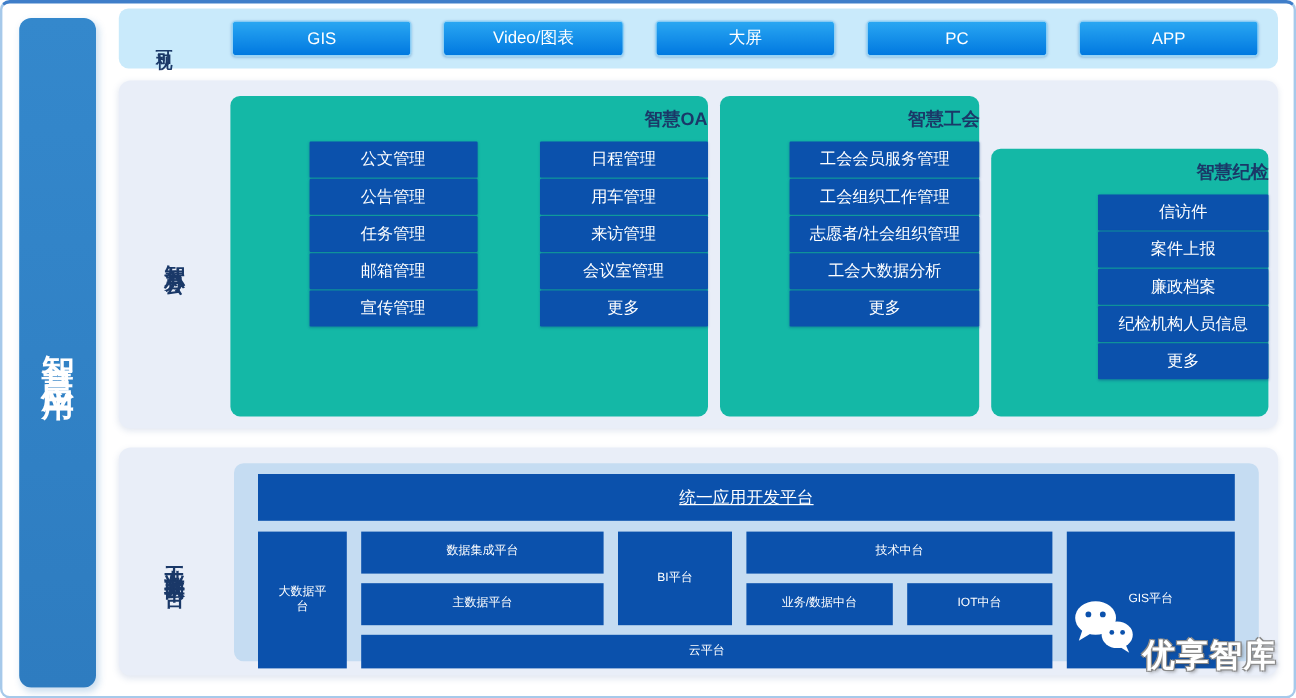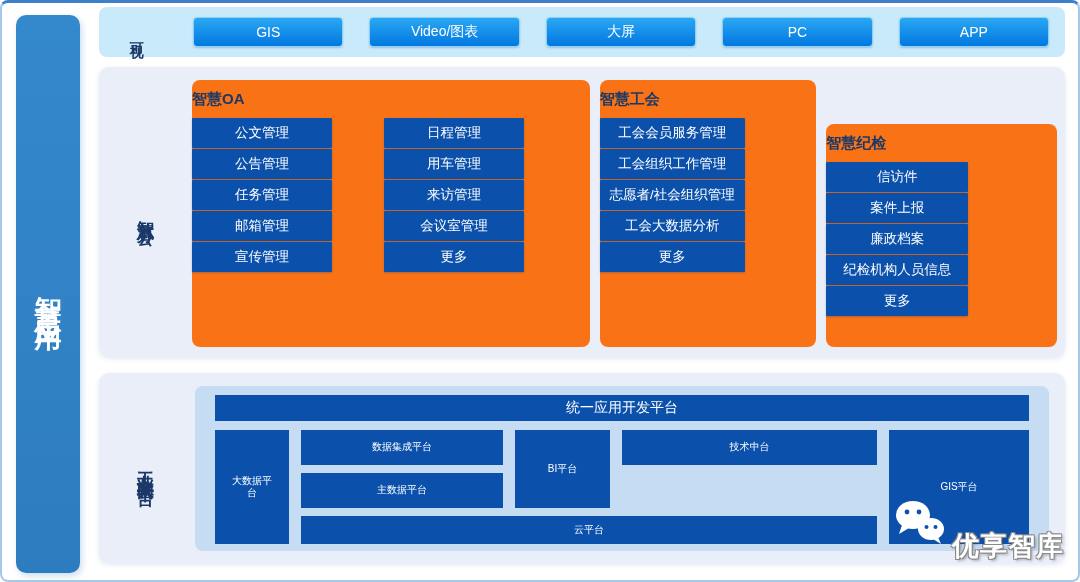--- a/index.html
+++ b/index.html
@@ -57,44 +57,44 @@
     display:flex; align-items:center; justify-content:center;
   }
   .v-label span {
     writing-mode:vertical-rl; font-size:17px; font-weight:bold; color:#1a3868;
     letter-spacing:3px; line-height:1;
   }
 
   
   .groups { position:absolute; left:93px; right:8px; top:13px; bottom:10px; display:flex; gap:10px; }
   .group {
-    background:#f97316; border-radius:8px; padding:10px 0 10px 0;
-    display:flex; flex-direction:column; align-items:flex-start;
+    background:#14b8a6; border-radius:8px; padding:10px 0 10px 0;
+    display:flex; flex-direction:column; align-items:flex-end;
   }
   .group-oa { width:400px; }
   .group-union { width:218px; }
   .group-disc { width:232px;margin-top:44px; }
   .group-title { font-size:15px; font-weight:bold; color:#1a3868; height:20px; margin-bottom:8px; }
   .btn-cols { display:flex; gap:52px; }
   .btn-col { display:flex; flex-direction:column; gap:1px; }
   .dark-btn {
     height:30px; background:#0b51ac; color:#ffffff; font-size:13.5px;
     display:flex; align-items:center; justify-content:center; cursor:pointer;
     white-space:nowrap; border-radius:1px; box-shadow:0 1px 2px rgba(10,60,130,.3);
   }
-  .w140 { width:140px; } .w158 { width:145px; } .w142 { width:142px; }
+  .w140 { width:140px; } .w158 { width:158px; } .w142 { width:142px; }
 
   
   .platform-box {
     position:absolute; left:96px; right:16px; top:13px; bottom:12px;
     background:#c5dcf2; border-radius:8px; padding:9px 20px 8px 20px;
   }
   .plat-bar {
-    height:26px; background:#0b51ac; color:#ffffff; font-size:14px;
-    display:flex; align-items:center; justify-content:center; cursor:pointer;
+    height:39px; background:#0b51ac; color:#ffffff; font-size:14px;
+    display:flex; align-items:center; justify-content:center; cursor:pointer;text-decoration:underline;
   }
   .plat-grid {
     margin-top:9px; display:grid;
     grid-template-columns:74px 202px 95px 1fr 140px;
     grid-template-rows:35px 35px 28px;
     column-gap:12px; row-gap:8px;
   }
   .cell {
     background:#0b51ac; color:#ffffff; font-size:10px; cursor:pointer;
     display:flex; align-items:center; justify-content:center; text-align:center;
@@ -202,20 +202,24 @@
         <span>工业互联网平台</span>
       </div>
       <div class="platform-box">
         <div class="plat-bar">统一应用开发平台</div>
         <div class="plat-grid">
           <div class="cell c-bigdata">大数据平台</div>
           <div class="cell c-dataint">数据集成平台</div>
           <div class="cell c-master">主数据平台</div>
           <div class="cell c-bi">BI平台</div>
           <div class="cell c-tech">技术中台</div>
+          <div class="c-bdrow">
+            <div class="cell">业务/数据中台</div>
+            <div class="cell">IOT中台</div>
+          </div>
           <div class="cell c-gis">GIS平台</div>
           <div class="cell c-cloud">云平台</div>
         </div>
       </div>
     </div>
 
   </div>
 
   <div class="watermark">
     <span>

